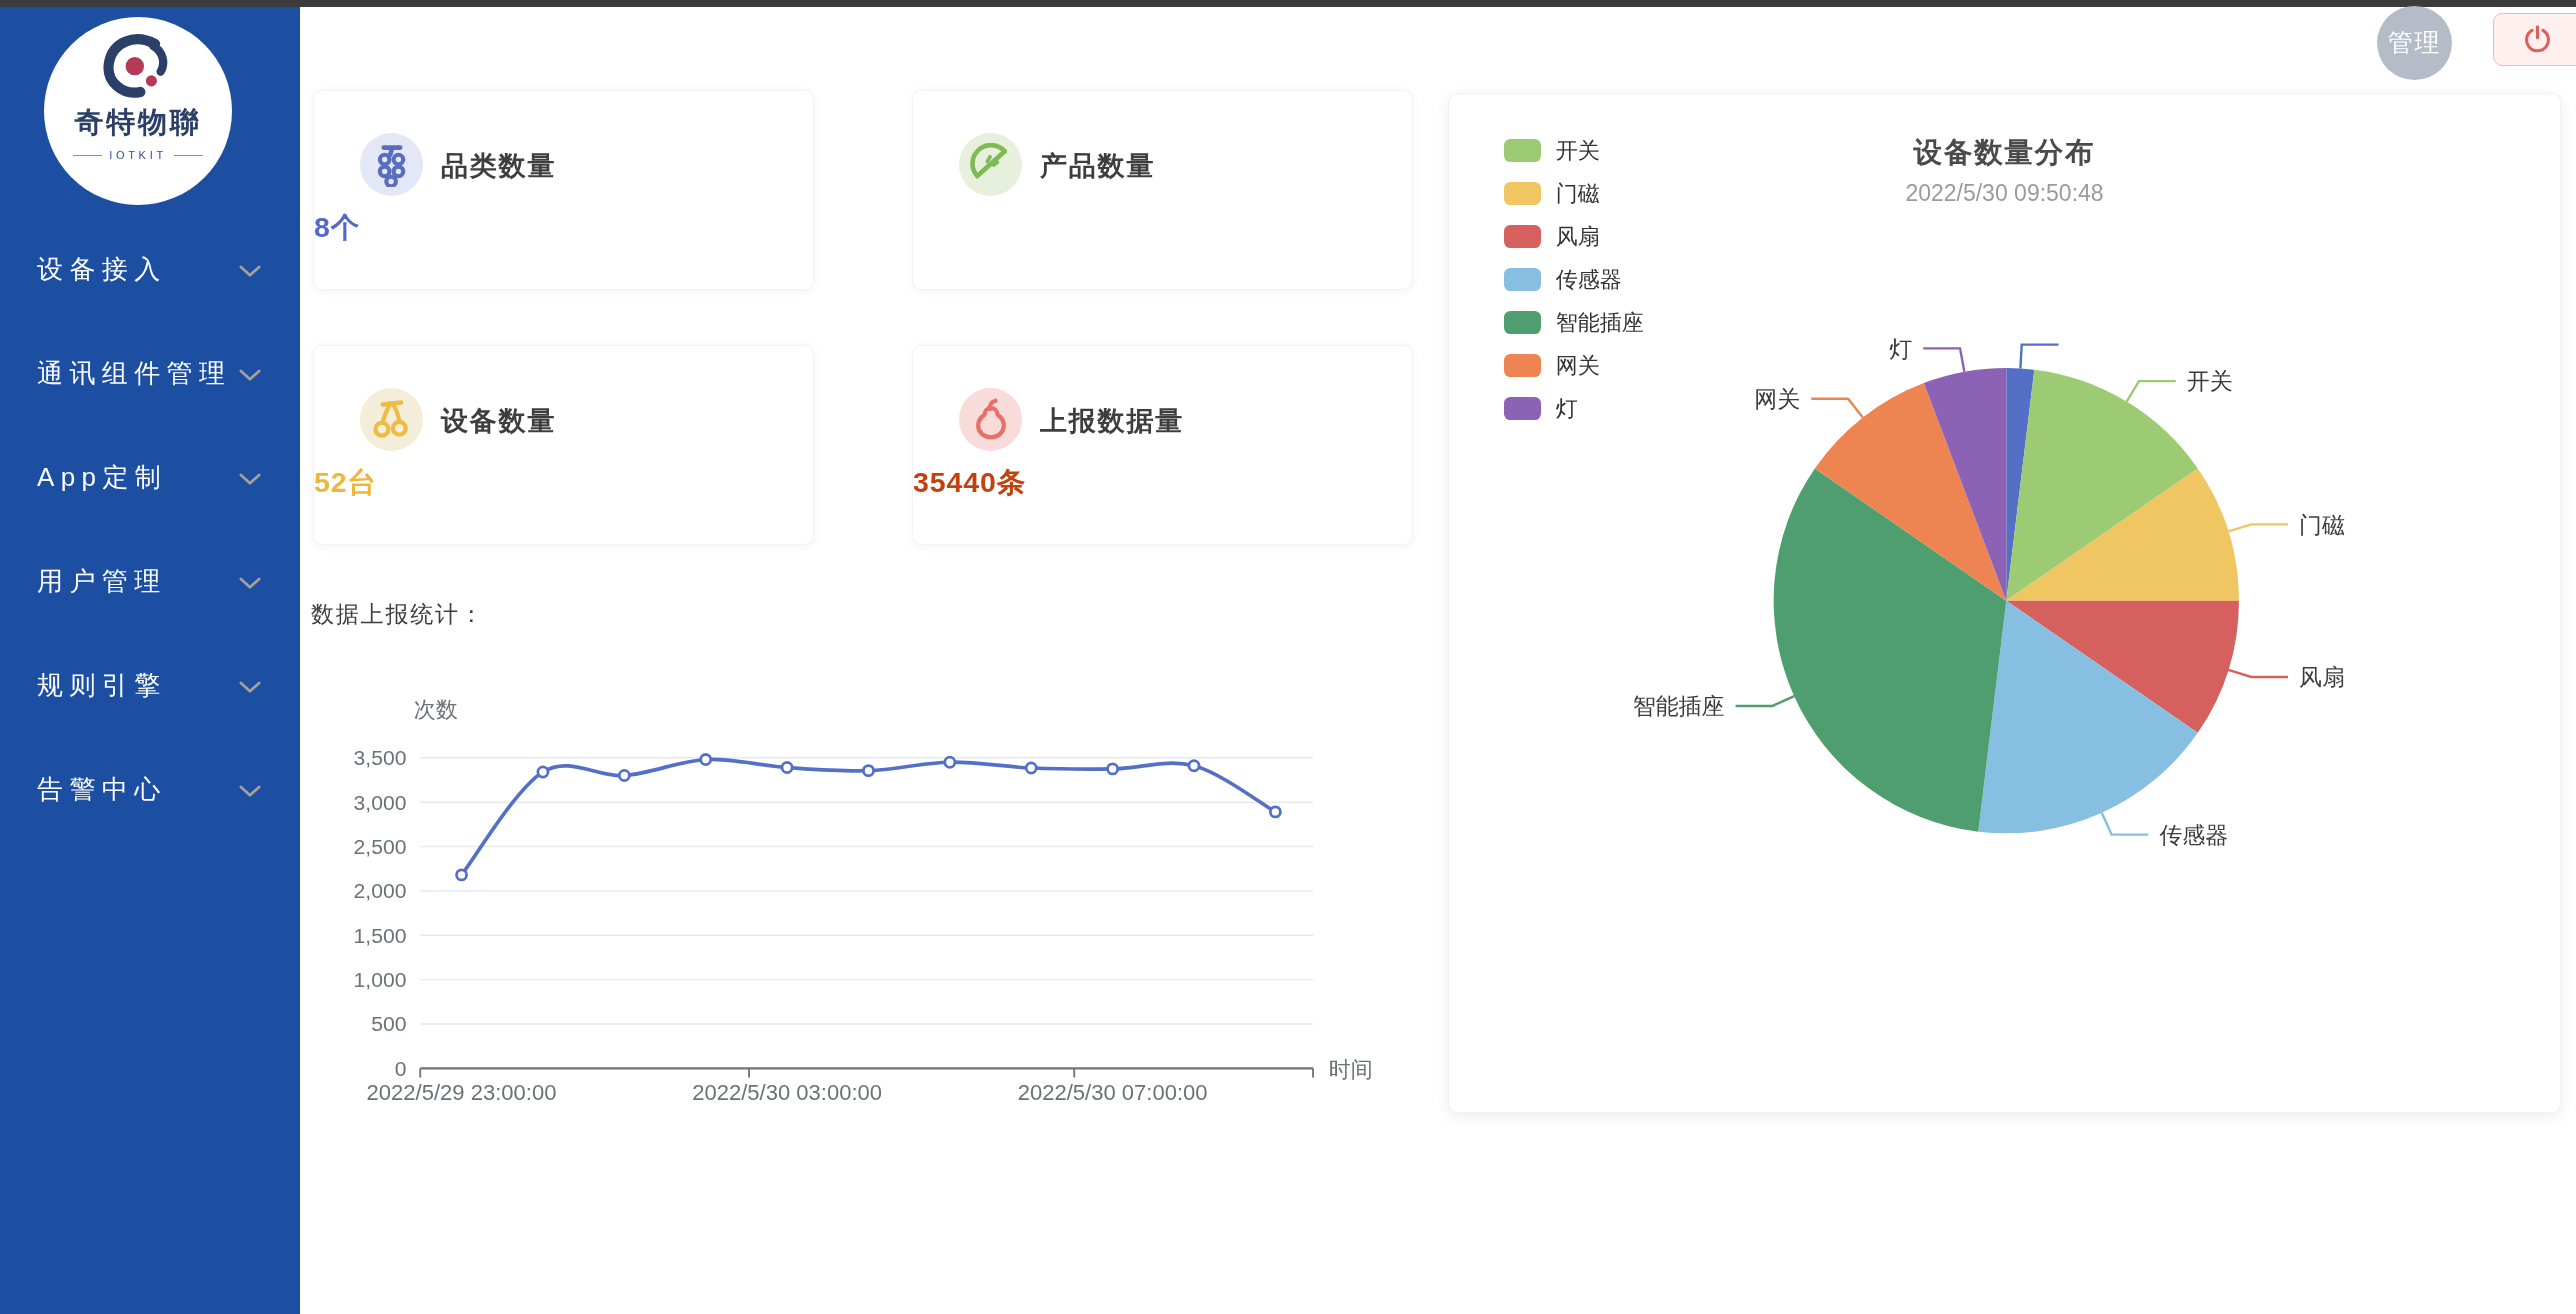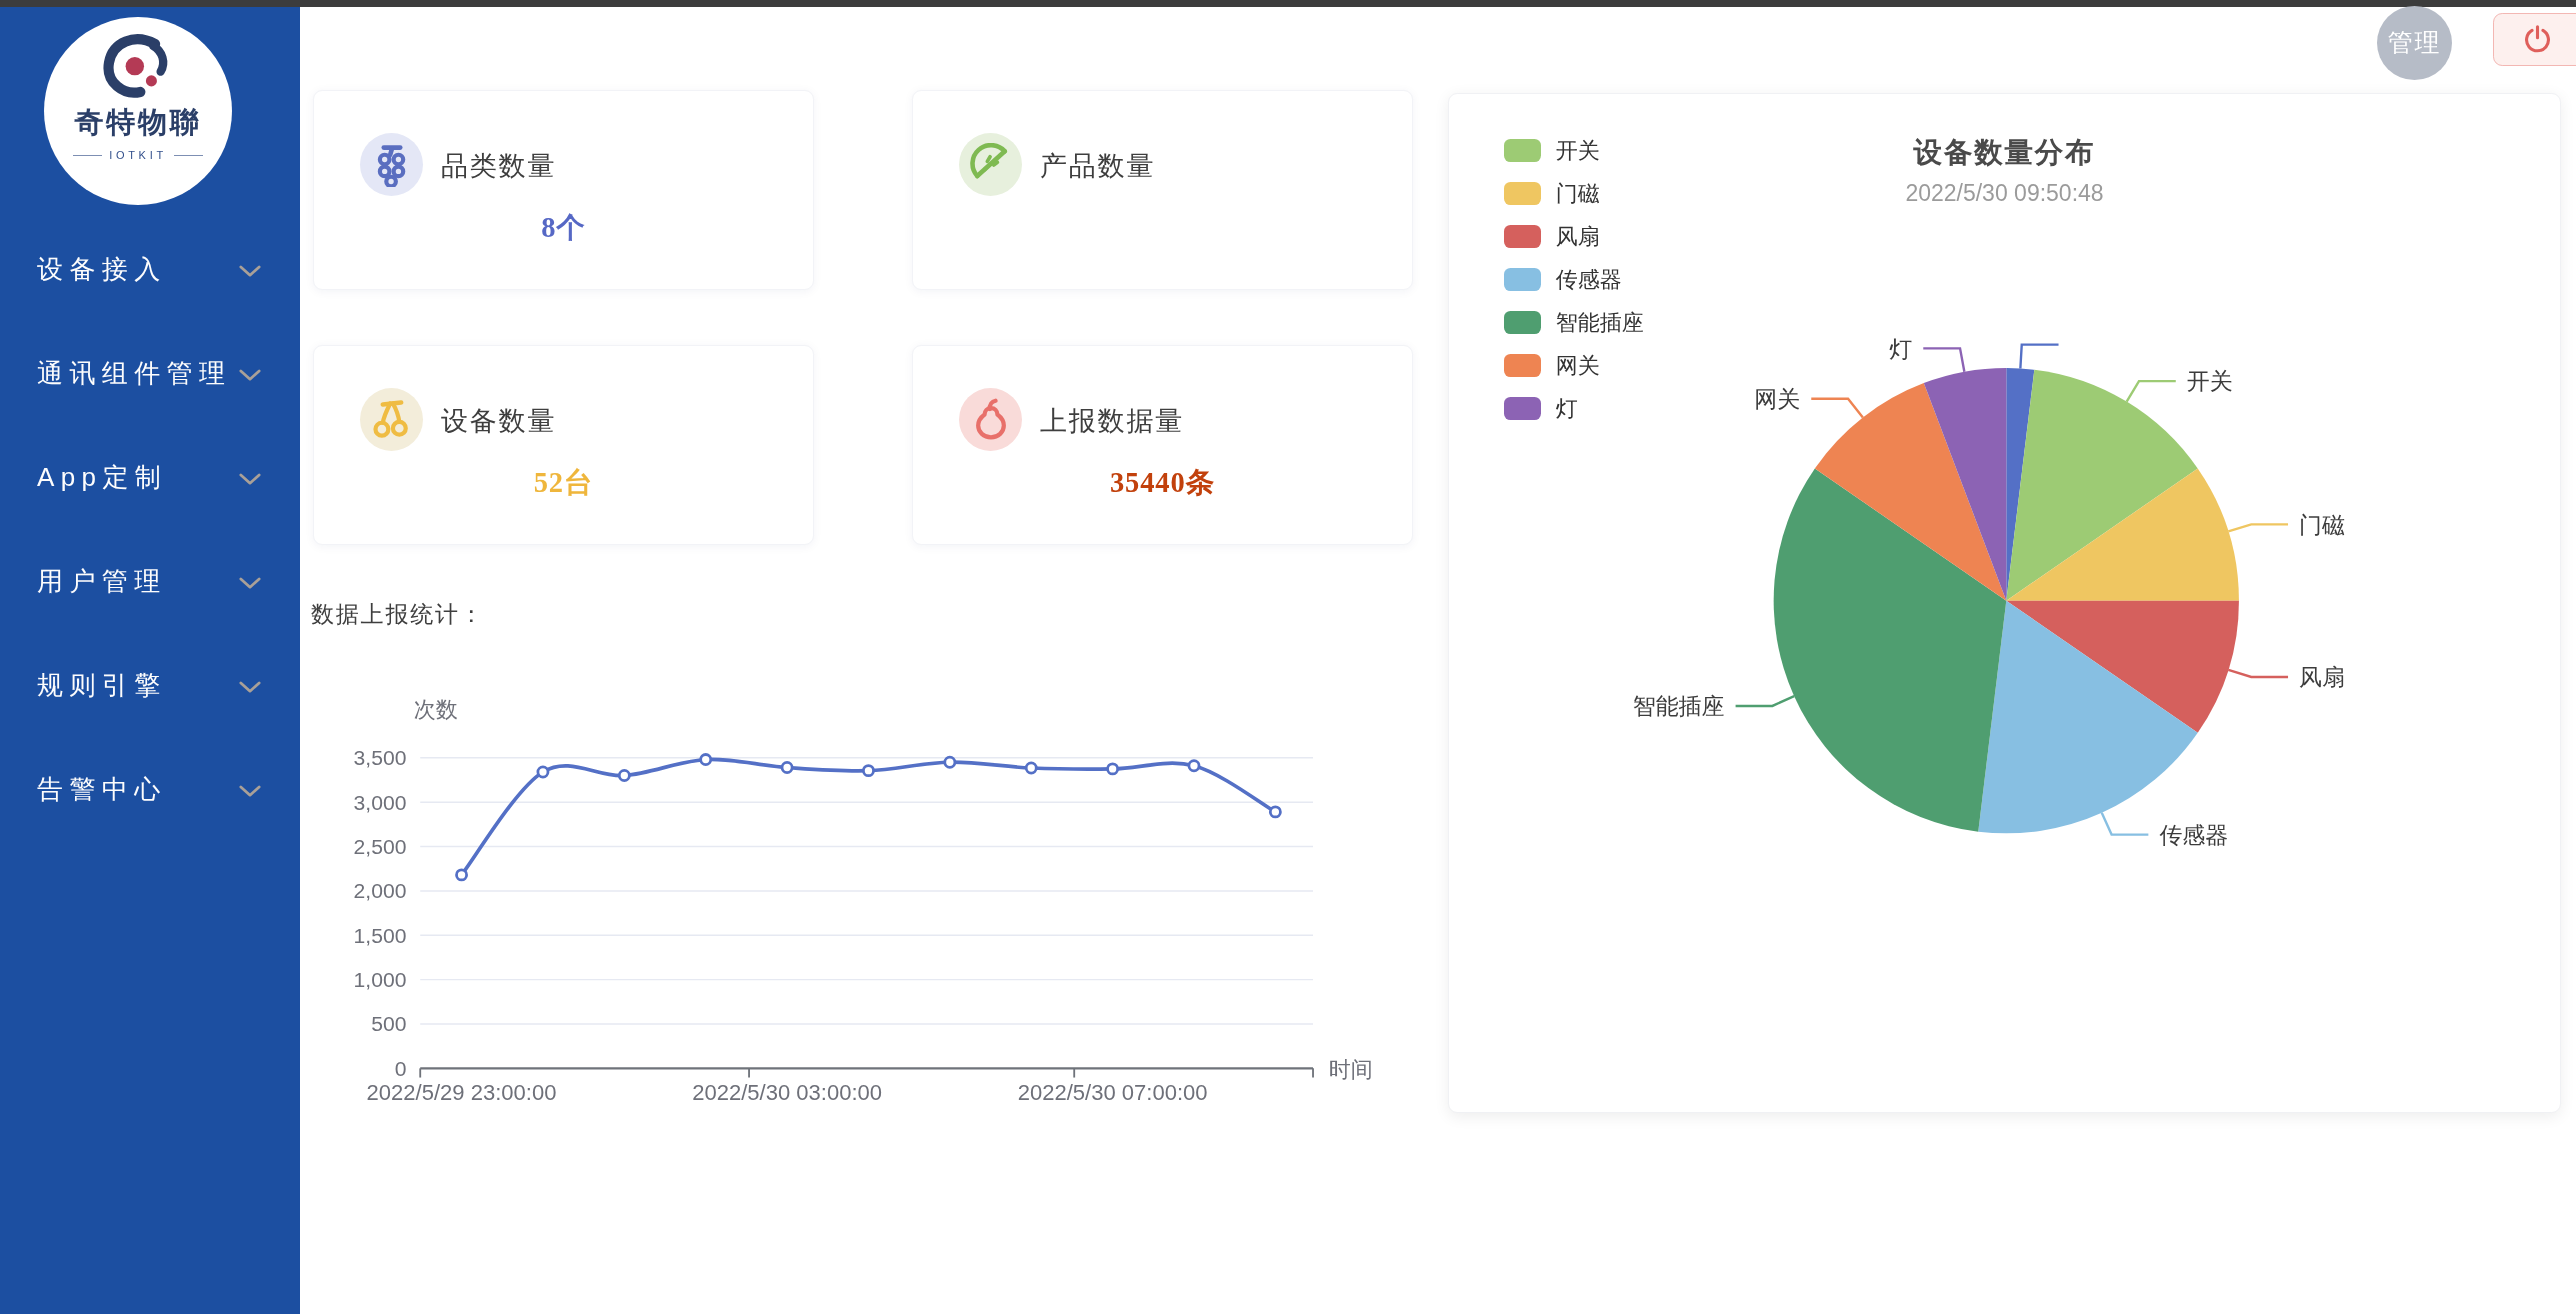--- a/index.html
+++ b/index.html
@@ -24,22 +24,22 @@
   
   .avatar{position:absolute;left:2377px;top:5.5px;width:75px;height:74px;border-radius:50%;background:#b6bcc7;
           color:#fff;font-size:25px;letter-spacing:1.8px;display:flex;align-items:center;justify-content:center;cursor:pointer;z-index:10;}
   .power-btn{position:absolute;left:2493px;top:13px;width:103px;height:53px;background:#fdf0ee;border:1.8px solid #f3b7b3;
              border-radius:9.2px;display:flex;align-items:center;padding-left:27.6px;box-sizing:border-box;cursor:pointer;z-index:10;}
   
   .stat-card{position:absolute;width:501px;height:200px;background:#fff;border:1.8px solid #f2f3f7;border-radius:9.2px;
              box-shadow:0 1.8px 9.2px rgba(25,40,90,.05);box-sizing:border-box;}
   .stat-icon{position:absolute;left:46px;top:42px;width:63px;height:63px;border-radius:50%;
              display:flex;align-items:center;justify-content:center;}
-  .stat-title{position:absolute;left:127px;top:57px;font-size:27px;font-weight:normal;color:#3e3e3e;letter-spacing:1.8px;white-space:nowrap;}
-  .stat-value{position:absolute;left:0;right:0;top:118px;text-align:center;font-size:28.5px;font-weight:bold;letter-spacing:0.9px;font-family:Liberation Serif, serif;}
+  .stat-title{position:absolute;left:127px;top:57px;font-size:27px;font-weight:bold;color:#3e3e3e;letter-spacing:1.8px;white-space:nowrap;}
+  .stat-value{position:absolute;left:0;right:0;top:118px;text-align:left;font-size:28.5px;font-weight:bold;letter-spacing:0.9px;}
   
   .section-title{position:absolute;left:311px;top:599px;font-size:23px;color:#3e3e3e;letter-spacing:1.8px;}
   #lineChart{position:absolute;left:303px;top:644px;}
   
   .pie-card{position:absolute;left:1448px;top:93px;width:1113px;height:1020px;background:#fff;border:1.8px solid #f0f1f4;
             border-radius:9.2px;box-shadow:0 3.7px 14.7px rgba(0,0,0,.07);box-sizing:border-box;}
   .pie-title{position:absolute;top:40px;left:0;width:100%;text-align:center;font-size:28.5px;font-weight:bold;color:#4a4a4a;letter-spacing:1.8px;}
   .pie-subtitle{position:absolute;top:86px;left:0;width:100%;text-align:center;font-size:23px;color:#9b9b9b;}
   .legend{position:absolute;left:55px;top:35px;z-index:3;}
   .legend-item{display:flex;align-items:center;height:43px;cursor:pointer;}

